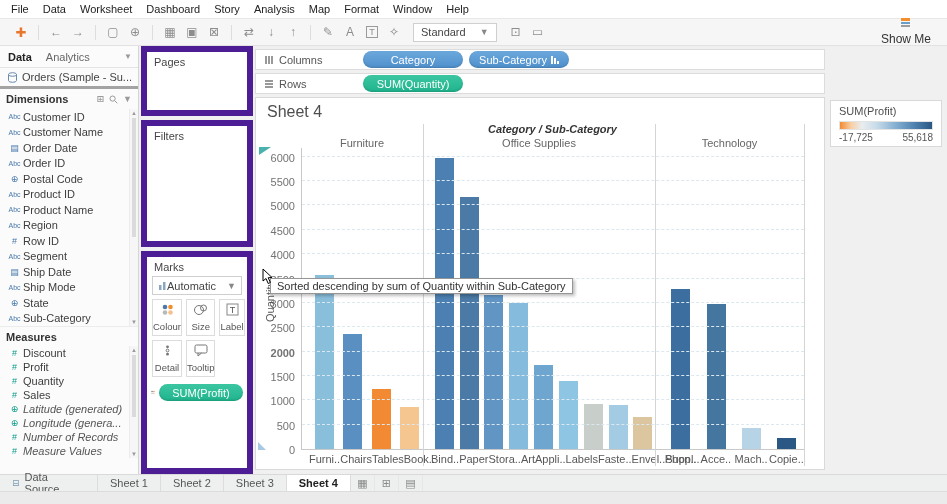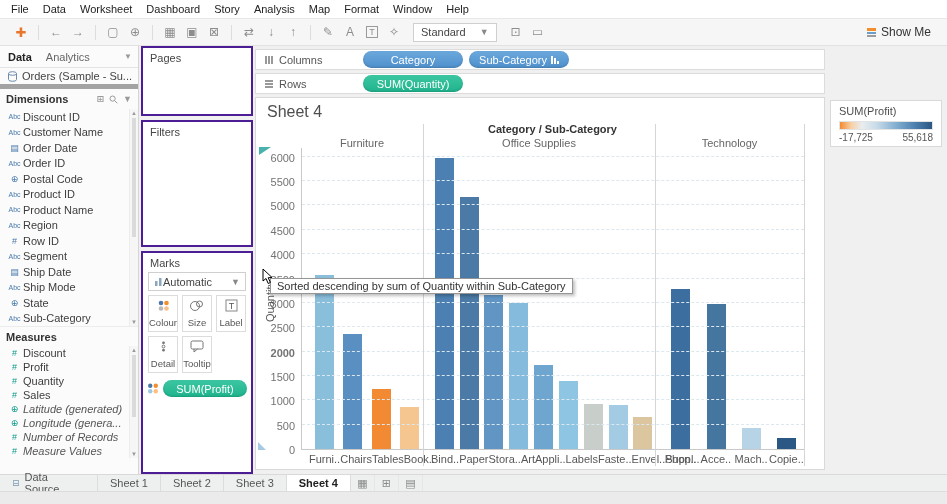--- a/index.html
+++ b/index.html
@@ -17,49 +17,49 @@
            display:flex;align-items:center;padding:0 10px;}
   .tbtn{min-width:20px;height:20px;display:flex;align-items:center;justify-content:center;color:#8d8d8d;
         font-size:12px;margin:0 1px;}
   .tbtn.boxedT{font-size:9px;}
   .tbtn.boxedT span{border:1px solid #9a9a9a;padding:0 2px;line-height:10px;}
   [data-name="tableau-logo-icon"]{color:#e8762c;font-weight:bold;font-size:13px;}
   .tsep{width:1px;height:15px;background:#ddd;margin:0 6px;}
   .tb-select{display:flex;align-items:center;gap:14px;border:1px solid #cfcfcf;background:#fff;height:19px;
              padding:0 7px;color:#444;margin:0 8px;}
   .tb-select .caret{color:#888;font-size:9px;}
-  .showme{margin-left:auto;display:flex;align-items:center;gap:5px;color:#333;font-size:12px;padding:2px 6px;}
+  .showme{margin-left:auto;display:flex;align-items:center;gap:5px;color:#333;font-size:12px;padding:2px 6px;flex-direction:column;}
   .showme-ic{width:9px;height:9px;display:inline-block;background:
       linear-gradient(#f28e2b 0 3px,transparent 3px 4px,#6a9ec9 4px 6px,transparent 6px 7px,#9c9c9c 7px 9px);}
 
   
   .sidebar{position:absolute;left:0;top:46px;width:139px;bottom:30px;background:#fbfbfb;border-right:1px solid #d5d5d5;}
   .dtabs{display:flex;align-items:center;height:22px;border-bottom:1px solid #e3e3e3;padding-left:8px;gap:14px;}
   .dtab{color:#666;}
   .dtab.active{font-weight:bold;color:#222;}
   .dtabs .caret{margin-left:auto;margin-right:6px;color:#999;font-size:8px;}
   .srcrow{display:flex;align-items:center;height:21px;padding-left:7px;gap:4px;color:#444;
-          border-bottom:5px solid #a3a3a3;white-space:nowrap;overflow:hidden;}
+          border-bottom:3px solid #a3a3a3;white-space:nowrap;overflow:hidden;}
   .secthead{display:flex;align-items:center;height:20px;padding:0 6px;font-weight:bold;color:#333;}
   .secthead .hic{margin-left:auto;display:flex;gap:5px;color:#9a9a9a;font-size:9px;align-items:center;}
   .flist{position:relative;}
   .frow{display:flex;align-items:center;padding-left:6px;white-space:nowrap;overflow:hidden;}
   .fi{width:17px;flex:0 0 17px;text-align:center;font-size:9px;}
   .fi.abc{font-size:7px;}
   .fi.dim{color:#4879ac;}
   .fi.meas{color:#0c9b8a;}
   .flabel{color:#3d3d3d;}
   .flabel.it{font-style:italic;color:#555;}
   .sb{position:absolute;right:0;top:0;bottom:0;width:9px;background:#f6f6f6;border-left:1px solid #ececec;}
   .sb .up,.sb .dn{position:absolute;left:0;right:0;text-align:center;color:#999;font-size:6px;height:8px;line-height:8px;}
   .sb .up{top:0;} .sb .dn{bottom:0;}
   .sb .thumb{position:absolute;left:2px;right:2px;top:9px;height:55%;background:#dadada;}
 
   
-  .card{position:absolute;left:141px;width:112px;background:#fff;border:2px solid #4c1d95;color:#454545;}
+  .card{position:absolute;left:141px;width:112px;background:#fff;border:6px solid #4c1d95;color:#454545;}
   .card .clabel{padding:4px 7px;}
   #marks-card .clabel{padding-bottom:2px;}
   .marktype{margin:1px 5px 4px 5px;border:1px solid #cfcfcf;height:19px;display:flex;align-items:center;
             padding:0 5px;color:#444;background:#fff;}
   .marktype .caret{margin-left:auto;color:#888;font-size:9px;}
   .mbtns{display:grid;grid-template-columns:repeat(3,1fr);gap:4px;margin:0 5px;}
   .mbtn{border:1px solid #dcdcdc;background:#fff;height:37px;display:flex;flex-direction:column;align-items:center;
         justify-content:center;gap:3px;font-size:9.5px;color:#555;}
   .mpillrow{display:flex;align-items:center;gap:4px;margin:7px 4px 0 4px;}
 
@@ -75,21 +75,21 @@
   .shelf{position:absolute;left:255px;width:570px;height:21px;background:#fff;border:1px solid #dcdcdc;
          display:flex;align-items:center;padding:0 8px;}
   .shelf .sic{color:#888;margin-right:5px;display:flex;}
   .shelf .slabel{color:#555;width:62px;}
   .shelf .pills{display:flex;gap:6px;margin-left:22px;}
   .shelf .pills .pill{min-width:100px;}
 
   
   .sheet{position:absolute;left:255px;top:97px;width:570px;height:373px;background:#fff;border:1px solid #d9d9d9;}
   .sheet-title{position:absolute;left:11px;top:5px;font-size:16px;color:#4e4e4e;}
-  .colheader{position:absolute;left:45px;top:25px;width:503px;text-align:center;font-weight:bold;color:#333;}
+  .colheader{position:absolute;left:45px;top:25px;width:503px;text-align:center;font-weight:bold;color:#333;font-style:italic;}
   .paneheads{position:absolute;left:45px;top:39px;width:503px;display:flex;color:#666;}
   .paneheads div{text-align:center;}
   .ygutter{position:absolute;left:0;top:50px;width:42px;height:302px;}
   .ytick{position:absolute;right:3px;width:38px;text-align:right;color:#737373;}
   .ylab{position:absolute;left:8px;top:158px;height:92px;writing-mode:vertical-rl;transform:rotate(180deg);
         color:#555;text-align:center;}
   .plot{position:absolute;left:45px;top:50px;width:503px;height:302px;border-left:1px solid #c9c9c9;
         border-bottom:1px solid #c9c9c9;}
   .grid{position:absolute;left:0;right:0;border-top:1px dashed #dce8ef;}
   .panes{position:absolute;left:0;top:0;bottom:0;display:flex;width:100%;}
@@ -233,21 +233,21 @@
         <svg width="9" height="9" viewBox="0 0 9 9" data-name="search-icon">
           <circle cx="3.6" cy="3.6" r="2.6" fill="none" stroke="#9a9a9a"></circle>
             <line x1="5.6" y1="5.6" x2="8.3" y2="8.3" stroke="#9a9a9a"></line>
         </svg>
         <span data-name="sort-fields-icon">▼</span>
       </span>
     </div>
     <div class="flist" id="dimlist" data-name="dimensions-list">
         <div data-name="field-customer-id" class="frow" style="height: 15.5px;">
           <span data-name="abc-icon" class="fi abc dim">Abc</span>
-          <span data-name="field-label" class="flabel">Discount ID</span>
+          <span data-name="field-label" class="flabel">Customer ID</span>
         </div>
         <div data-name="field-customer-name" class="frow" style="height: 15.5px;">
           <span data-name="abc-icon" class="fi abc dim">Abc</span>
           <span data-name="field-label" class="flabel">Customer Name</span>
         </div>
         <div data-name="field-order-date" class="frow" style="height: 15.5px;">
           <span data-name="calendar-icon" class="fi calendar dim">▤</span>
           <span data-name="field-label" class="flabel">Order Date</span>
         </div>
         <div data-name="field-order-id" class="frow" style="height: 15.5px;">

